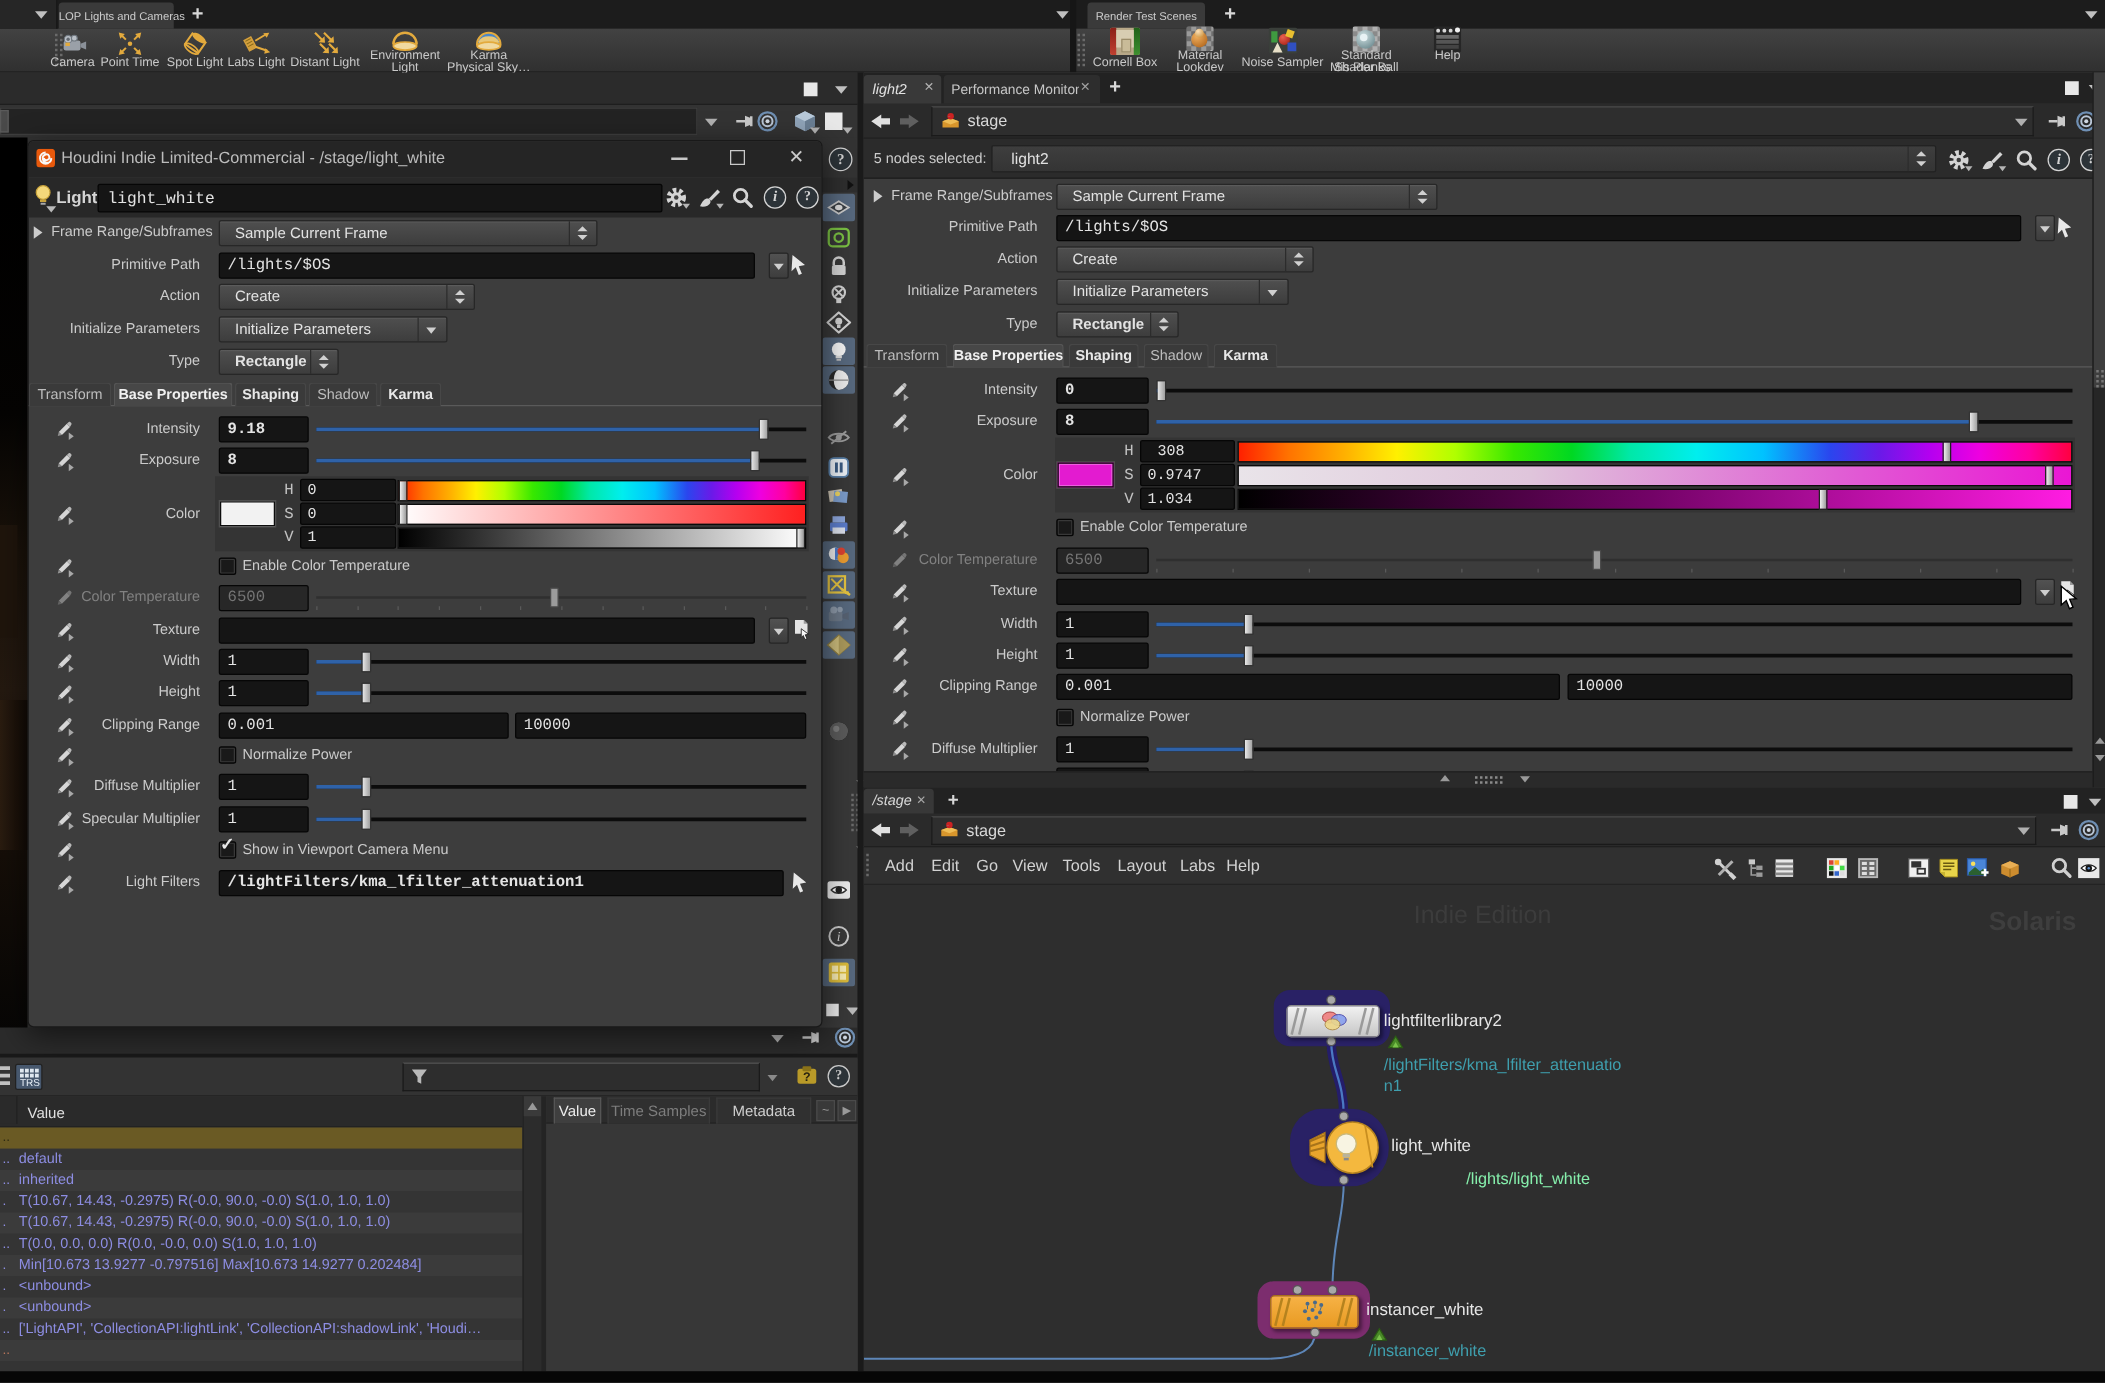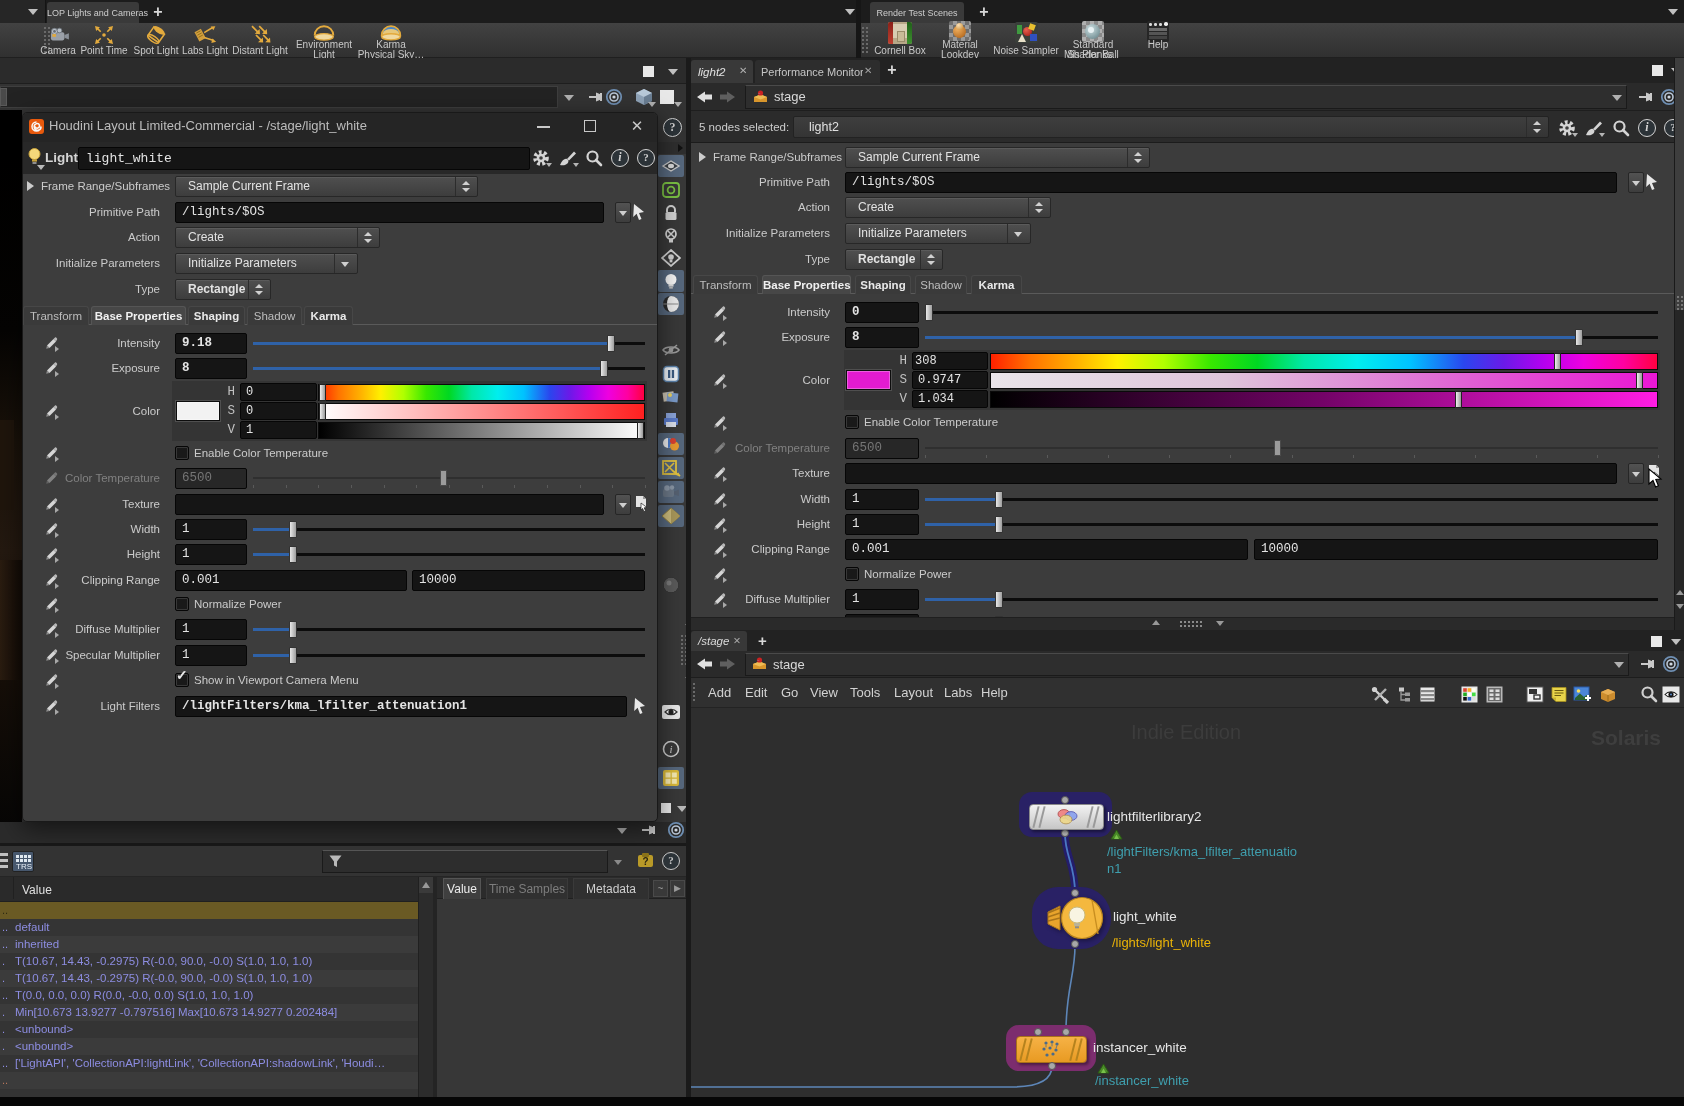--- a/index.html
+++ b/index.html
@@ -322,21 +322,21 @@
 <div style="left:685px;top:677.0px;width:0px;height:0px;border-top:4px solid #8a8a8a;border-left:3px solid transparent;border-right:3px solid transparent;"></div>
 <div style="left:661px;top:803.0px;width:10px;height:10px;background:#e8e8e8;"></div>
 <div style="left:677px;top:806.0px;width:0px;height:0px;border-top:6px solid #b9b9b9;border-left:5px solid transparent;border-right:5px solid transparent;"></div>
 <div style="left:686px;top:58px;width:5px;height:1039px;background:#1a1a1a;"></div>
 <div style="left:22px;top:112px;width:636px;height:710px;background:#3d3d3d;border:1px solid #191919;border-radius:5px;box-sizing:border-box;box-shadow:0 6px 24px rgba(0,0,0,.55);"></div>
 <div style="left:23px;top:113px;width:634px;height:29px;background:#252525;border-radius:4px 4px 0 0;"></div>
 <div style="left:29px;top:119px;width:15px;height:15px;"><svg width="15" height="15" viewBox="0 0 15 15">
       <rect x="0" y="0" width="15" height="15" rx="3" fill="#e8590c"></rect>
       <path d="M7.5 3 A4.5 4.5 0 1 0 12 7.5 A3.4 3.4 0 1 1 7.5 4.6 A2.3 2.3 0 1 1 6 7.5" fill="none" stroke="#f8f8f8" stroke-width="1.5"></path>
     </svg></div>
-<div style="left:49px;top:118px;width:460px;height:16px;color:#bcbcbc;font-size:13px;line-height:16px;white-space:nowrap;">Houdini Layout Limited-Commercial - /stage/light_white</div>
+<div style="left:49px;top:118px;width:460px;height:16px;color:#bcbcbc;font-size:13px;line-height:16px;white-space:nowrap;">Houdini Indie Limited-Commercial - /stage/light_white</div>
 <div style="left:537px;top:126px;width:13px;height:2px;background:#c9c9c9;"></div>
 <div style="left:584px;top:120px;width:12px;height:12px;border:1.6px solid #c9c9c9;box-sizing:border-box;"></div>
 <div style="left:629px;top:118px;width:16px;height:16px;color:#c9c9c9;font-size:15px;line-height:16px;text-align:center;">✕</div>
 <div style="left:23px;top:142px;width:634px;height:32px;background:#282828;"></div>
 <div style="left:28px;top:148px;width:13px;height:18px;"><svg width="13" height="18" viewBox="0 0 13 18">
       <circle cx="6.5" cy="6" r="5.5" fill="#f5d87a" stroke="#caa43c" stroke-width="1"></circle>
       <rect x="4" y="11.6" width="5" height="2" fill="#caa43c"></rect>
       <rect x="4.5" y="14.2" width="4" height="1.6" fill="#a8a8a8"></rect>
     </svg></div>
 <div style="left:37px;top:165px;width:0px;height:0px;border-top:5px solid #b9b9b9;border-left:4px solid transparent;border-right:4px solid transparent;"></div>
@@ -683,21 +683,21 @@
     <div style="left:712px;top:372px;width:16px;height:16px;"><svg width="16" height="16" viewBox="0 0 16 16">
         <path d="M3 10.5 L9.5 4 L12 6.5 L5.5 13 Z" fill="#d6d6d6"></path>
         <path d="M3 10.5 L5.5 13 L2.2 13.8 Z" fill="#8f8f8f"></path>
         <path d="M9.5 4 L11 2.5 C11.8 1.7 13.9 3.8 13.1 4.6 L12 6.5 Z" fill="#b9b9b9"></path>
       </svg></div>
     <div style="left:723px;top:383px;width:0px;height:0px;border-left:4px solid #a8a8a8;border-top:3px solid transparent;border-bottom:3px solid transparent;"></div>
     <div style="left:690px;top:371px;width:140px;height:18px;color:#cbcbcb;font-size:11.5px;text-align:right;line-height:18px;white-space:nowrap;">Color</div>
     <div style="left:844px;top:350px;width:816px;height:60px;background:#343434;"></div>
     <div style="left:846px;top:370px;width:45px;height:20px;background:#e31bd0;border:1px solid #0d0d0d;box-shadow:0 0 0 1px #4f4f4f, inset 0 0 0 1px rgba(255,255,255,.3);box-sizing:border-box;"></div>
     <div style="left:895px;top:353px;width:12px;height:16px;color:#c2c2c2;font-size:12.5px;line-height:16px;text-align:right;font-family:'Liberation Mono',monospace;">H</div>
-    <div style="left:912px;top:352px;width:76px;height:18px;background:#151515;border:1px solid #060606;border-radius:2px;box-sizing:border-box;color:#e4e4e4;font-family:'Liberation Mono',monospace;font-size:12px;line-height:16px;padding-left:2px;white-space:nowrap;overflow:hidden;">308</div>
+    <div style="left:912px;top:352px;width:76px;height:18px;background:#151515;border:1px solid #060606;border-radius:2px;box-sizing:border-box;color:#e4e4e4;font-family:'Liberation Mono',monospace;font-size:12px;line-height:16px;padding-left:13px;white-space:nowrap;overflow:hidden;">308</div>
     <div style="left:990px;top:352.5px;width:668px;height:17px;background:linear-gradient(90deg,#ff2000 0%,#ff7300 6%,#ffb300 13%,#fff000 19%,#b0ff00 26%,#38e800 33%,#00d822 40%,#00e8a8 47%,#00eeee 55%,#00c2ff 63%,#2a46ee 71%,#6a1ae8 77%,#b400f0 83%,#ee00e0 89%,#ff00a0 95%,#ff0040 100%);border:1px solid #0a0a0a;box-sizing:border-box;"></div>
     <div style="left:1554px;top:352.5px;width:7px;height:17px;background:linear-gradient(90deg,#efefef,#9a9a9a);border:1px solid #222;box-sizing:border-box;"></div>
     <div style="left:895px;top:372px;width:12px;height:16px;color:#c2c2c2;font-size:12.5px;line-height:16px;text-align:right;font-family:'Liberation Mono',monospace;">S</div>
     <div style="left:912px;top:371px;width:76px;height:18px;background:#151515;border:1px solid #060606;border-radius:2px;box-sizing:border-box;color:#e4e4e4;font-family:'Liberation Mono',monospace;font-size:12px;line-height:16px;padding-left:5px;white-space:nowrap;overflow:hidden;">0.9747</div>
     <div style="left:990px;top:371.5px;width:668px;height:17px;background:linear-gradient(90deg,#e9e4e9 0%,#dfc5db 35%,#e05fd4 72%,#ea16d4 100%);border:1px solid #0a0a0a;box-sizing:border-box;"></div>
     <div style="left:1636px;top:371.5px;width:7px;height:17px;background:linear-gradient(90deg,#efefef,#9a9a9a);border:1px solid #222;box-sizing:border-box;"></div>
     <div style="left:895px;top:391px;width:12px;height:16px;color:#c2c2c2;font-size:12.5px;line-height:16px;text-align:right;font-family:'Liberation Mono',monospace;">V</div>
     <div style="left:912px;top:390px;width:76px;height:18px;background:#151515;border:1px solid #060606;border-radius:2px;box-sizing:border-box;color:#e4e4e4;font-family:'Liberation Mono',monospace;font-size:12px;line-height:16px;padding-left:5px;white-space:nowrap;overflow:hidden;">1.034</div>
     <div style="left:990px;top:390.5px;width:668px;height:17px;background:linear-gradient(90deg,#000 0%,#740368 50%,#ff1ce2 100%);border:1px solid #0a0a0a;box-sizing:border-box;"></div>
     <div style="left:1455px;top:390.5px;width:7px;height:17px;background:linear-gradient(90deg,#efefef,#9a9a9a);border:1px solid #222;box-sizing:border-box;"></div>
@@ -993,21 +993,21 @@
         <path d="M10 19 L22 14 M10 23 L22 19 M10 27 L22 24" stroke="#a8741a" stroke-width="1.6" fill="none"></path>
         <circle cx="44" cy="24" r="20.5" fill="#f4b83e" stroke="#b5821e" stroke-width="1.2"></circle>
         <path d="M54 6 L60 40" stroke="#c88e20" stroke-width="1.4"></path>
         <circle cx="39" cy="21" r="8" fill="#f8f4e2" stroke="#c9b87a" stroke-width="1"></circle>
         <rect x="36" y="29" width="6" height="3" rx="1" fill="#b9b39a"></rect>
         <rect x="37" y="32.3" width="4" height="2" fill="#8a8a8a"></rect>
       </g>
     </svg></div>
 <div style="left:1071px;top:940px;width:8px;height:8px;background:#a8a8a8;border:1px solid #555;border-radius:50%;box-sizing:border-box;"></div>
 <div style="left:1113px;top:908px;width:100px;height:17px;color:#e6e6e6;font-size:13.5px;line-height:17px;">light_white</div>
-<div style="left:1112px;top:934px;width:160px;height:17px;color:#eab308;font-size:13px;line-height:17px;">/lights/light_white</div>
+<div style="left:1112px;top:934px;width:160px;height:17px;color:#86efac;font-size:13px;line-height:17px;text-align:right;">/lights/light_white</div>
 <div style="left:1006px;top:1025px;width:90px;height:46px;background:#7c2d6e;border-radius:13px;"></div>
 <div style="left:1034px;top:1028px;width:8px;height:8px;background:#a8a8a8;border:1px solid #555;border-radius:50%;box-sizing:border-box;"></div>
 <div style="left:1062px;top:1028px;width:8px;height:8px;background:#a8a8a8;border:1px solid #555;border-radius:50%;box-sizing:border-box;"></div>
 <div style="left:1016px;top:1036px;width:71px;height:27px;background:linear-gradient(#f6b246,#e89a22);border:1px solid #a8701a;border-radius:4px;box-sizing:border-box;box-shadow:2px 2px 3px rgba(0,0,0,.4);"></div>
 <div style="left:1022px;top:1038px;width:1.6px;height:23px;background:#b5821e;transform:rotate(14deg);"></div>
 <div style="left:1028px;top:1038px;width:1.6px;height:23px;background:#b5821e;transform:rotate(14deg);"></div>
 <div style="left:1072px;top:1038px;width:1.6px;height:23px;background:#b5821e;transform:rotate(14deg);"></div>
 <div style="left:1078px;top:1038px;width:1.6px;height:23px;background:#b5821e;transform:rotate(14deg);"></div>
 <div style="left:1040px;top:1039px;width:22px;height:20px;"><svg width="22" height="20" viewBox="0 0 22 20">
       <g fill="#4a6a8a">

